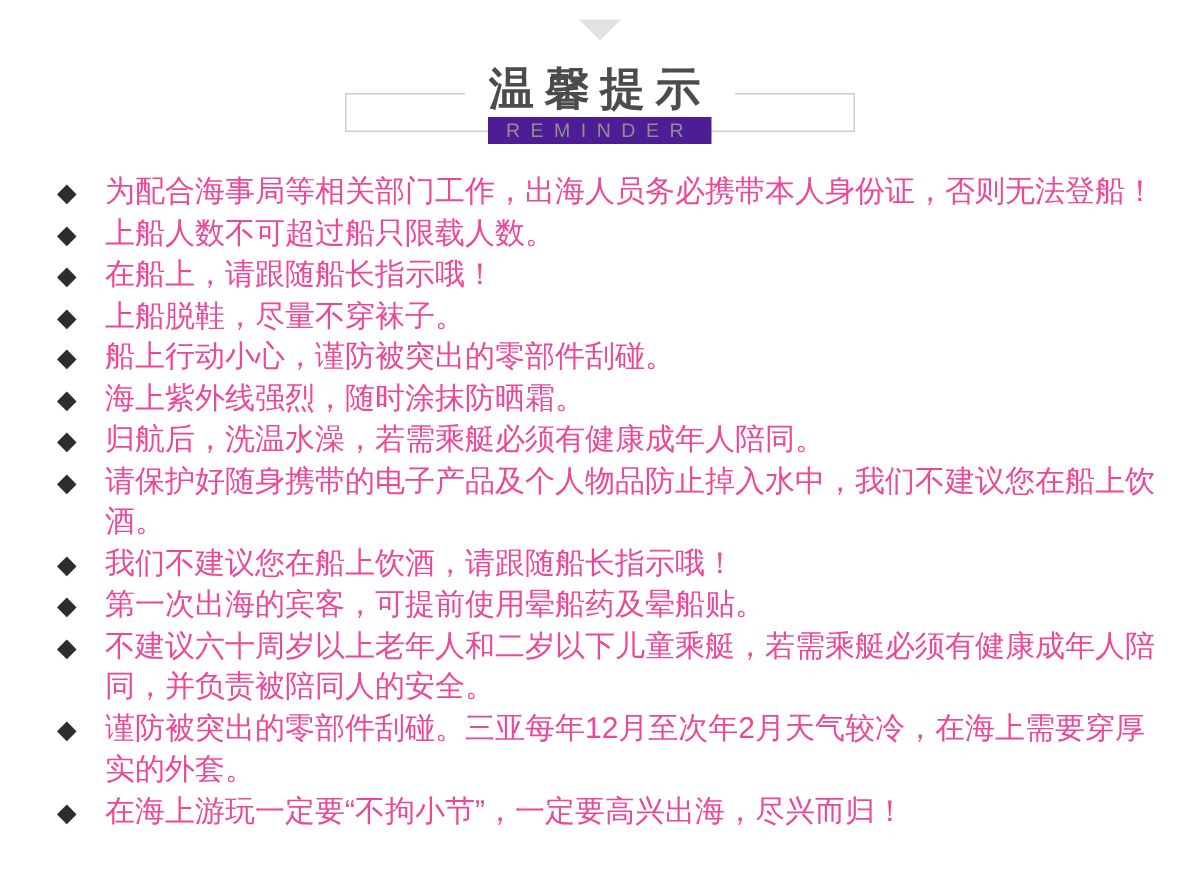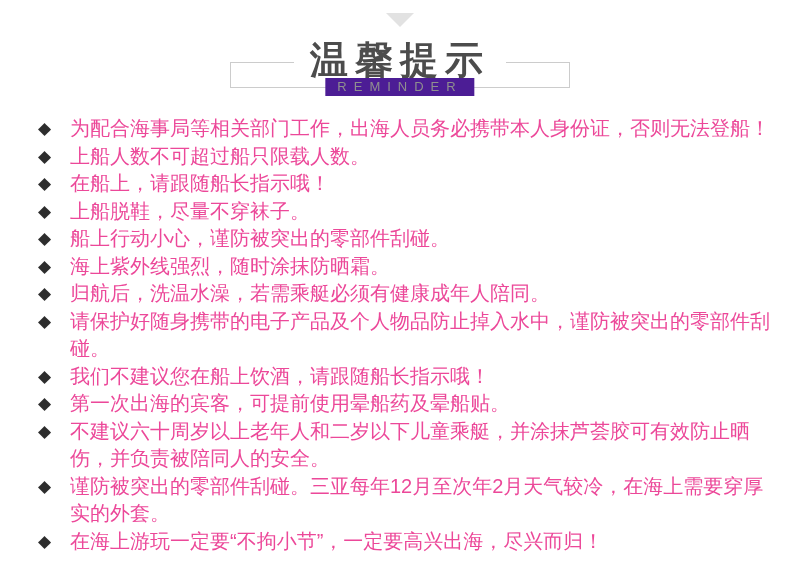--- a/index.html
+++ b/index.html
@@ -38,21 +38,21 @@
     border: 1px solid #cccccc;
   }
   .title {
     position: absolute;
     top: 43px;
     left: 50%;
     transform: translateX(-50%);
     z-index: 2;
     background: #ffffff;
     padding: 0 16px;
-    font-size: 38px;
+    font-size: 30px;
     line-height: 34px;
     font-weight: bold;
     letter-spacing: 7px;
     color: #4c4c4c;
     white-space: nowrap;
   }
   .subtitle {
     position: absolute;
     top: 78px;
     left: 50%;
@@ -126,33 +126,33 @@
   <li class="tip">
     <span class="bullet">◆</span>
     <span class="tip-text">海上紫外线强烈，随时涂抹防晒霜。</span>
   </li>
   <li class="tip">
     <span class="bullet">◆</span>
     <span class="tip-text">归航后，洗温水澡，若需乘艇必须有健康成年人陪同。</span>
   </li>
   <li class="tip">
     <span class="bullet">◆</span>
-    <span class="tip-text">请保护好随身携带的电子产品及个人物品防止掉入水中，谨防被突出的零部件刮碰。</span>
+    <span class="tip-text">请保护好随身携带的电子产品及个人物品防止掉入水中，我们不建议您在船上饮酒。</span>
   </li>
   <li class="tip">
     <span class="bullet">◆</span>
     <span class="tip-text">我们不建议您在船上饮酒，请跟随船长指示哦！</span>
   </li>
   <li class="tip">
     <span class="bullet">◆</span>
     <span class="tip-text">第一次出海的宾客，可提前使用晕船药及晕船贴。</span>
   </li>
   <li class="tip">
     <span class="bullet">◆</span>
-    <span class="tip-text">不建议六十周岁以上老年人和二岁以下儿童乘艇，并涂抹芦荟胶可有效防止晒伤，并负责被陪同人的安全。</span>
+    <span class="tip-text">不建议六十周岁以上老年人和二岁以下儿童乘艇，若需乘艇必须有健康成年人陪同，并负责被陪同人的安全。</span>
   </li>
   <li class="tip">
     <span class="bullet">◆</span>
     <span class="tip-text">谨防被突出的零部件刮碰。三亚每年12月至次年2月天气较冷，在海上需要穿厚实的外套。</span>
   </li>
   <li class="tip">
     <span class="bullet">◆</span>
     <span class="tip-text">在海上游玩一定要“不拘小节”，一定要高兴出海，尽兴而归！</span>
   </li>
 </ul>

